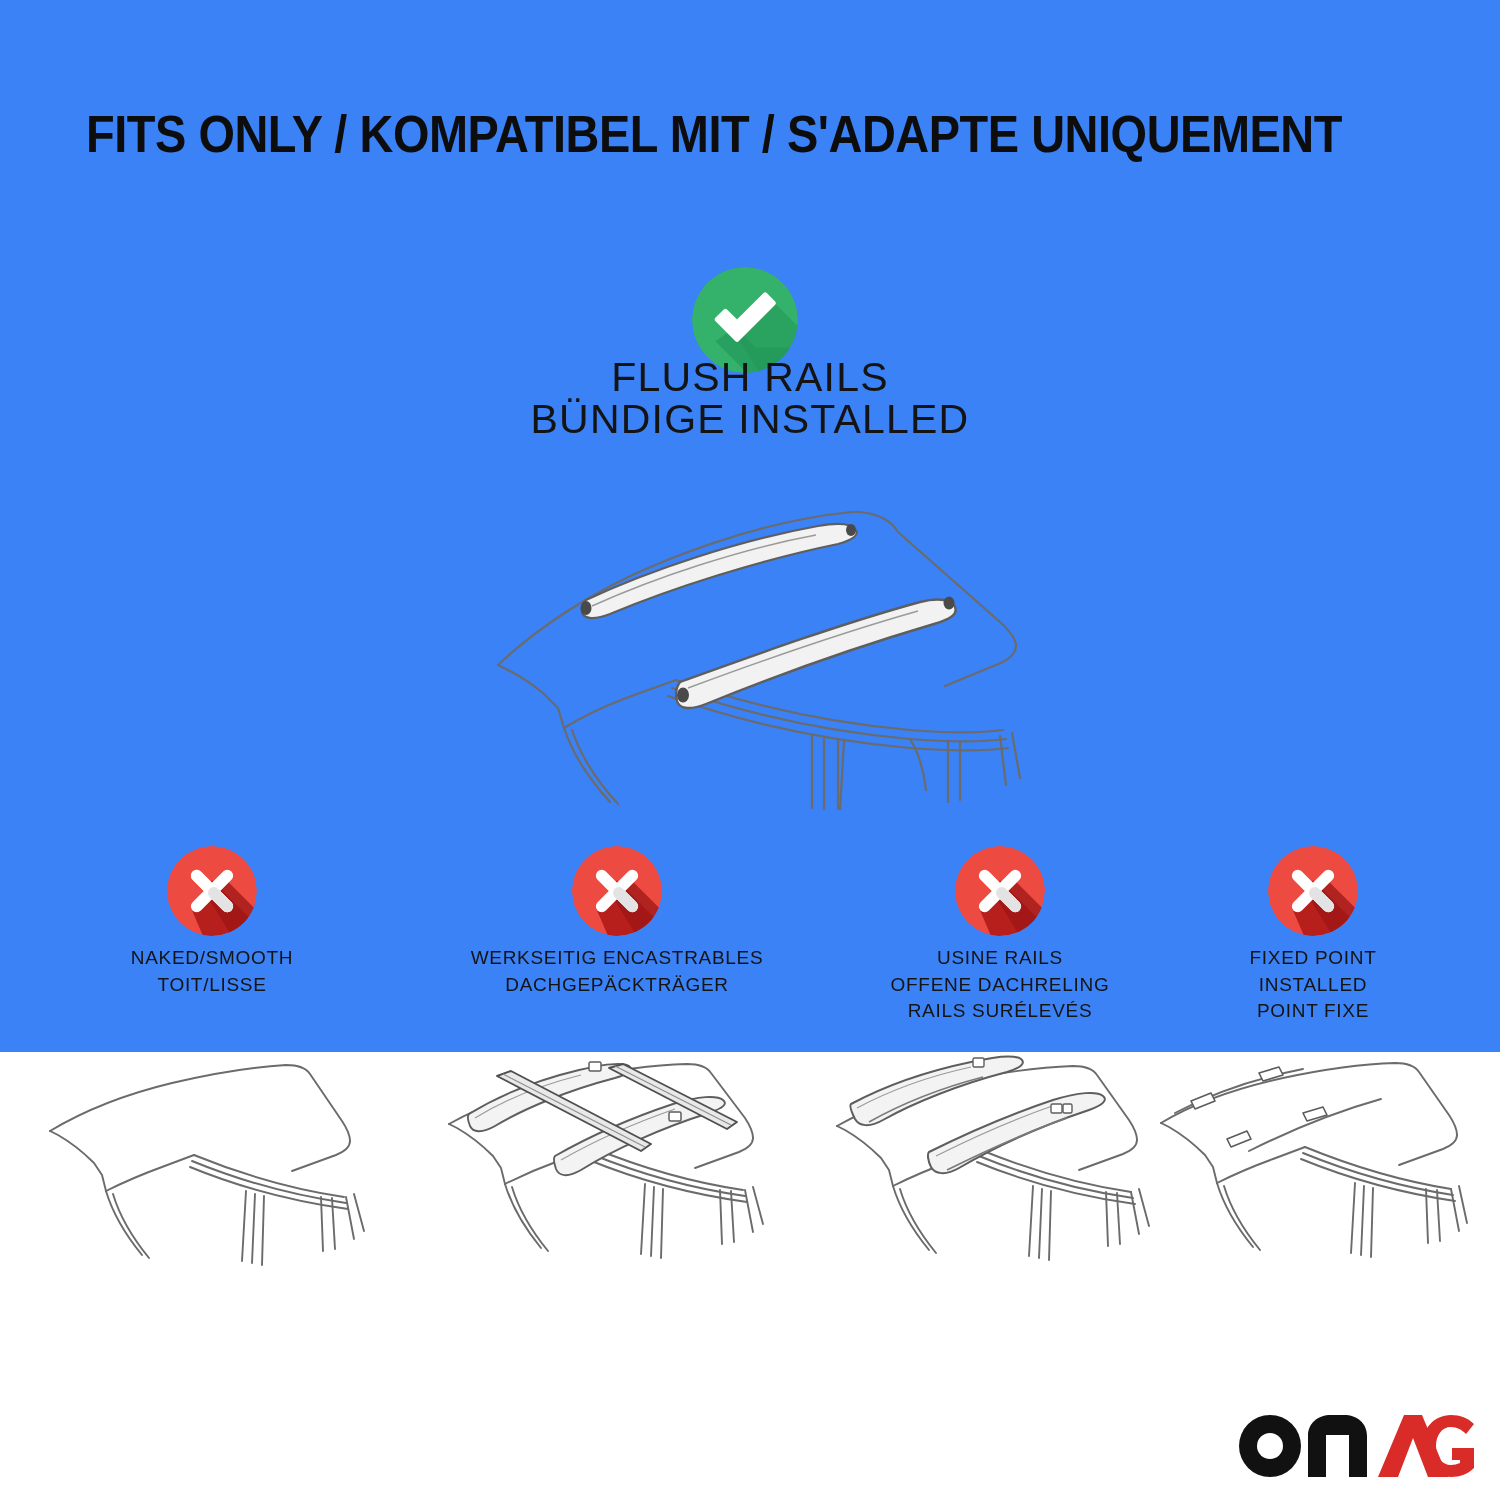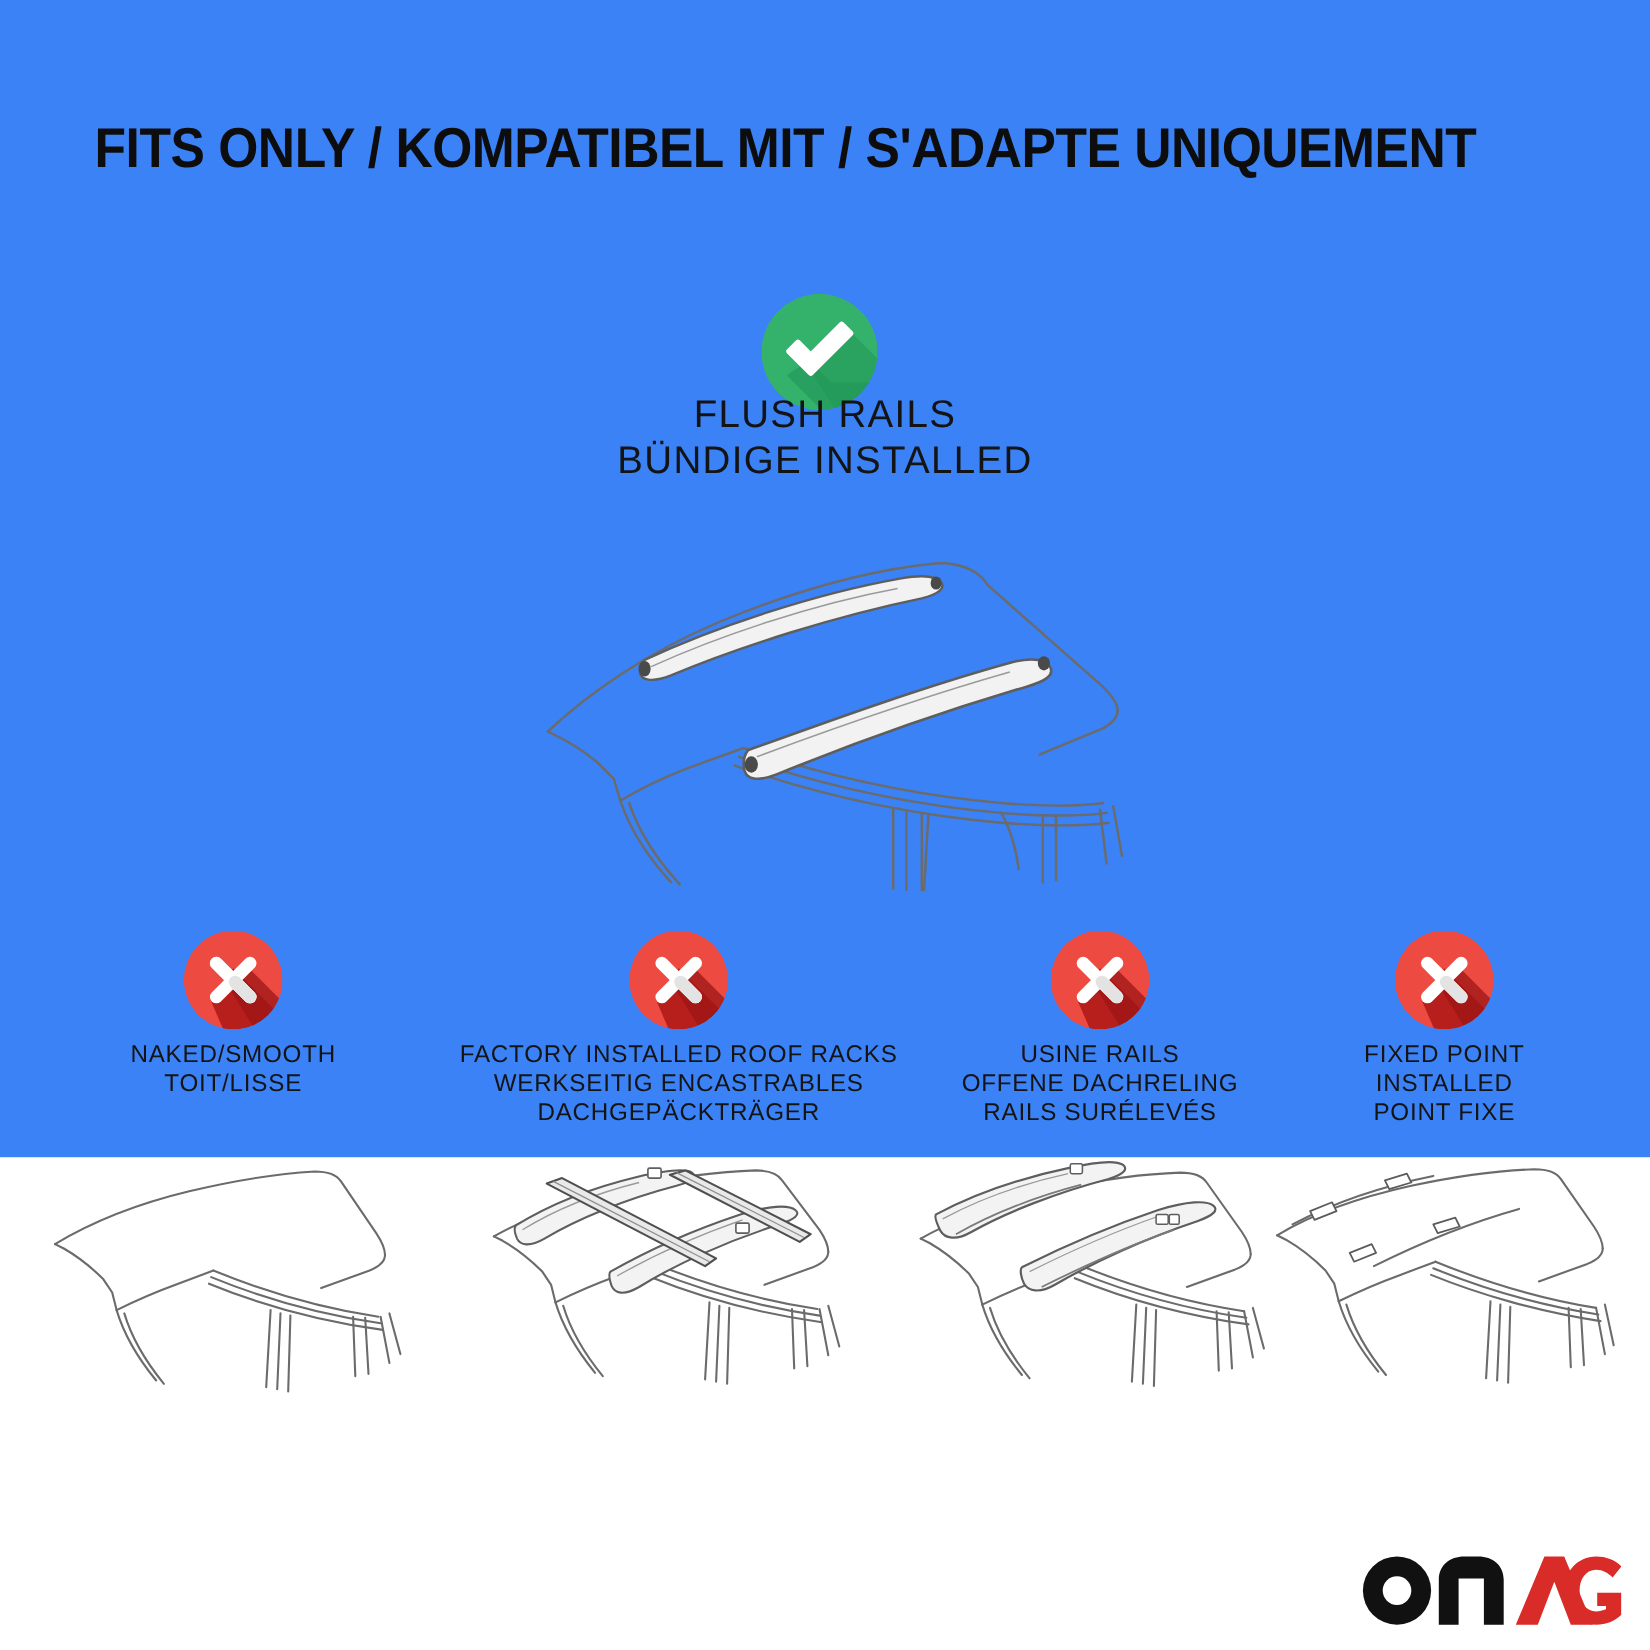--- a/index.html
+++ b/index.html
@@ -52,21 +52,21 @@
     top: 267px;
     width: 106px;
     height: 106px;
   }
   #hero-text {
     position: absolute;
     left: 350px;
     top: 356px;
     width: 800px;
     text-align: center;
-    font-size: 35px;
+    font-size: 41px;
     font-weight: 300;
     line-height: 42px;
     letter-spacing: 1.2px;
     color: #141414;
   }
   #hero-art {
     position: absolute;
     left: 440px;
     top: 490px;
     width: 620px;
@@ -85,21 +85,21 @@
     left: 50%;
     margin-left: -45px;
     top: 0;
   }
   .col .col-label {
     position: absolute;
     top: 99px;
     left: 0;
     width: 100%;
     text-align: center;
-    font-size: 22px;
+    font-size: 19px;
     font-weight: 300;
     line-height: 26.5px;
     letter-spacing: 0.7px;
     color: #141414;
   }
   .col .col-art {
     position: absolute;
     left: 50%;
   }
 
@@ -270,21 +270,20 @@
           <path d="M63 35 L100 72 L100 100 L72 100 L46 58 Z" fill="#9C1715" opacity="0.75"></path>
           <g stroke-linecap="round" stroke-linejoin="round" stroke-width="13">
             <line x1="33" y1="33" x2="67" y2="67" stroke="#FFFFFF"></line>
             <line x1="67" y1="33" x2="33" y2="67" stroke="#FFFFFF"></line>
             <line x1="52" y1="52" x2="67" y2="67" stroke="#E3E3E3"></line>
           </g>
         </g>
       </svg>
     </div>
     <div class="col-label">
-      <div>FACTORY INSTALLED ROOF RACKS</div>
       <div>WERKSEITIG ENCASTRABLES</div>
       <div>DACHGEPÄCKTRÄGER</div>
     </div>
     <div class="col-art art">
       <svg viewBox="0 0 360 235" xmlns="http://www.w3.org/2000/svg">
         <g fill="none" stroke="#6b6b6b" stroke-width="1.9" stroke-linecap="round" stroke-linejoin="round">
 
           <path d="M12 78 C44 60 86 44 136 33 C178 24 218 19 250 18 C262 18 270 21 274 27
                    L308 72 C314 81 316 87 316 92"></path>
           <path d="M316 92 C316 98 312 102 302 106 L258 122"></path>

